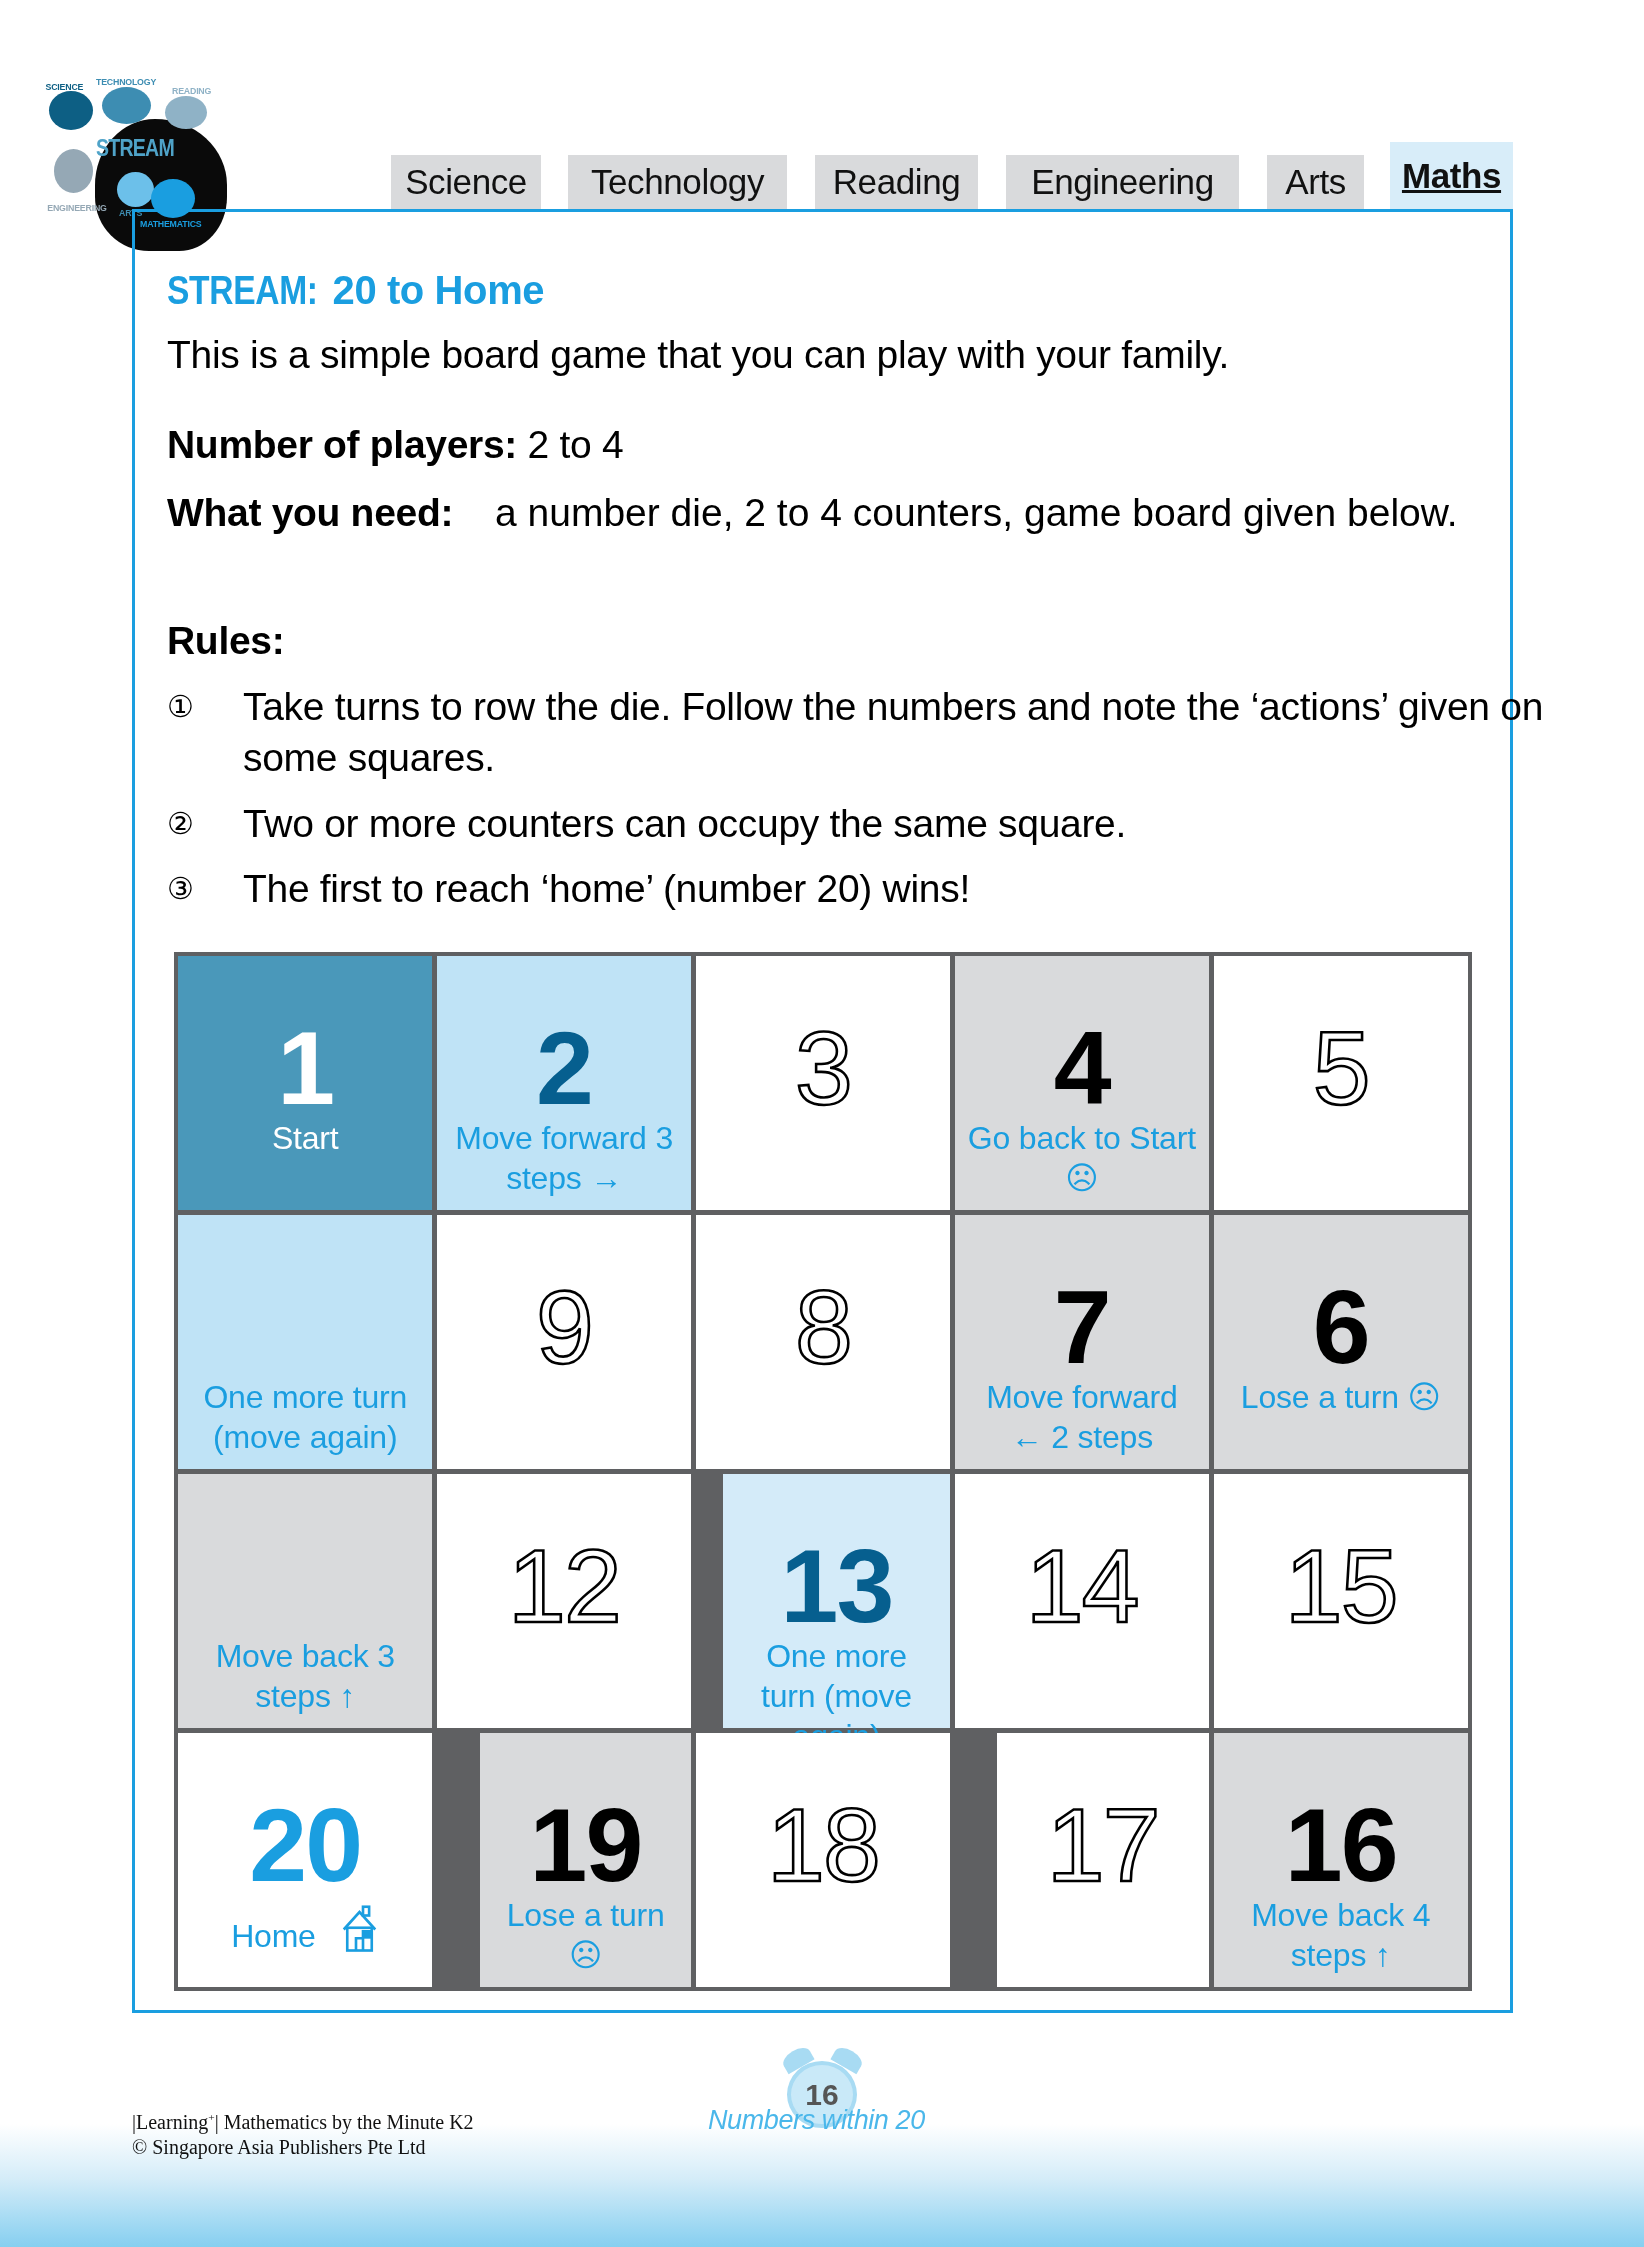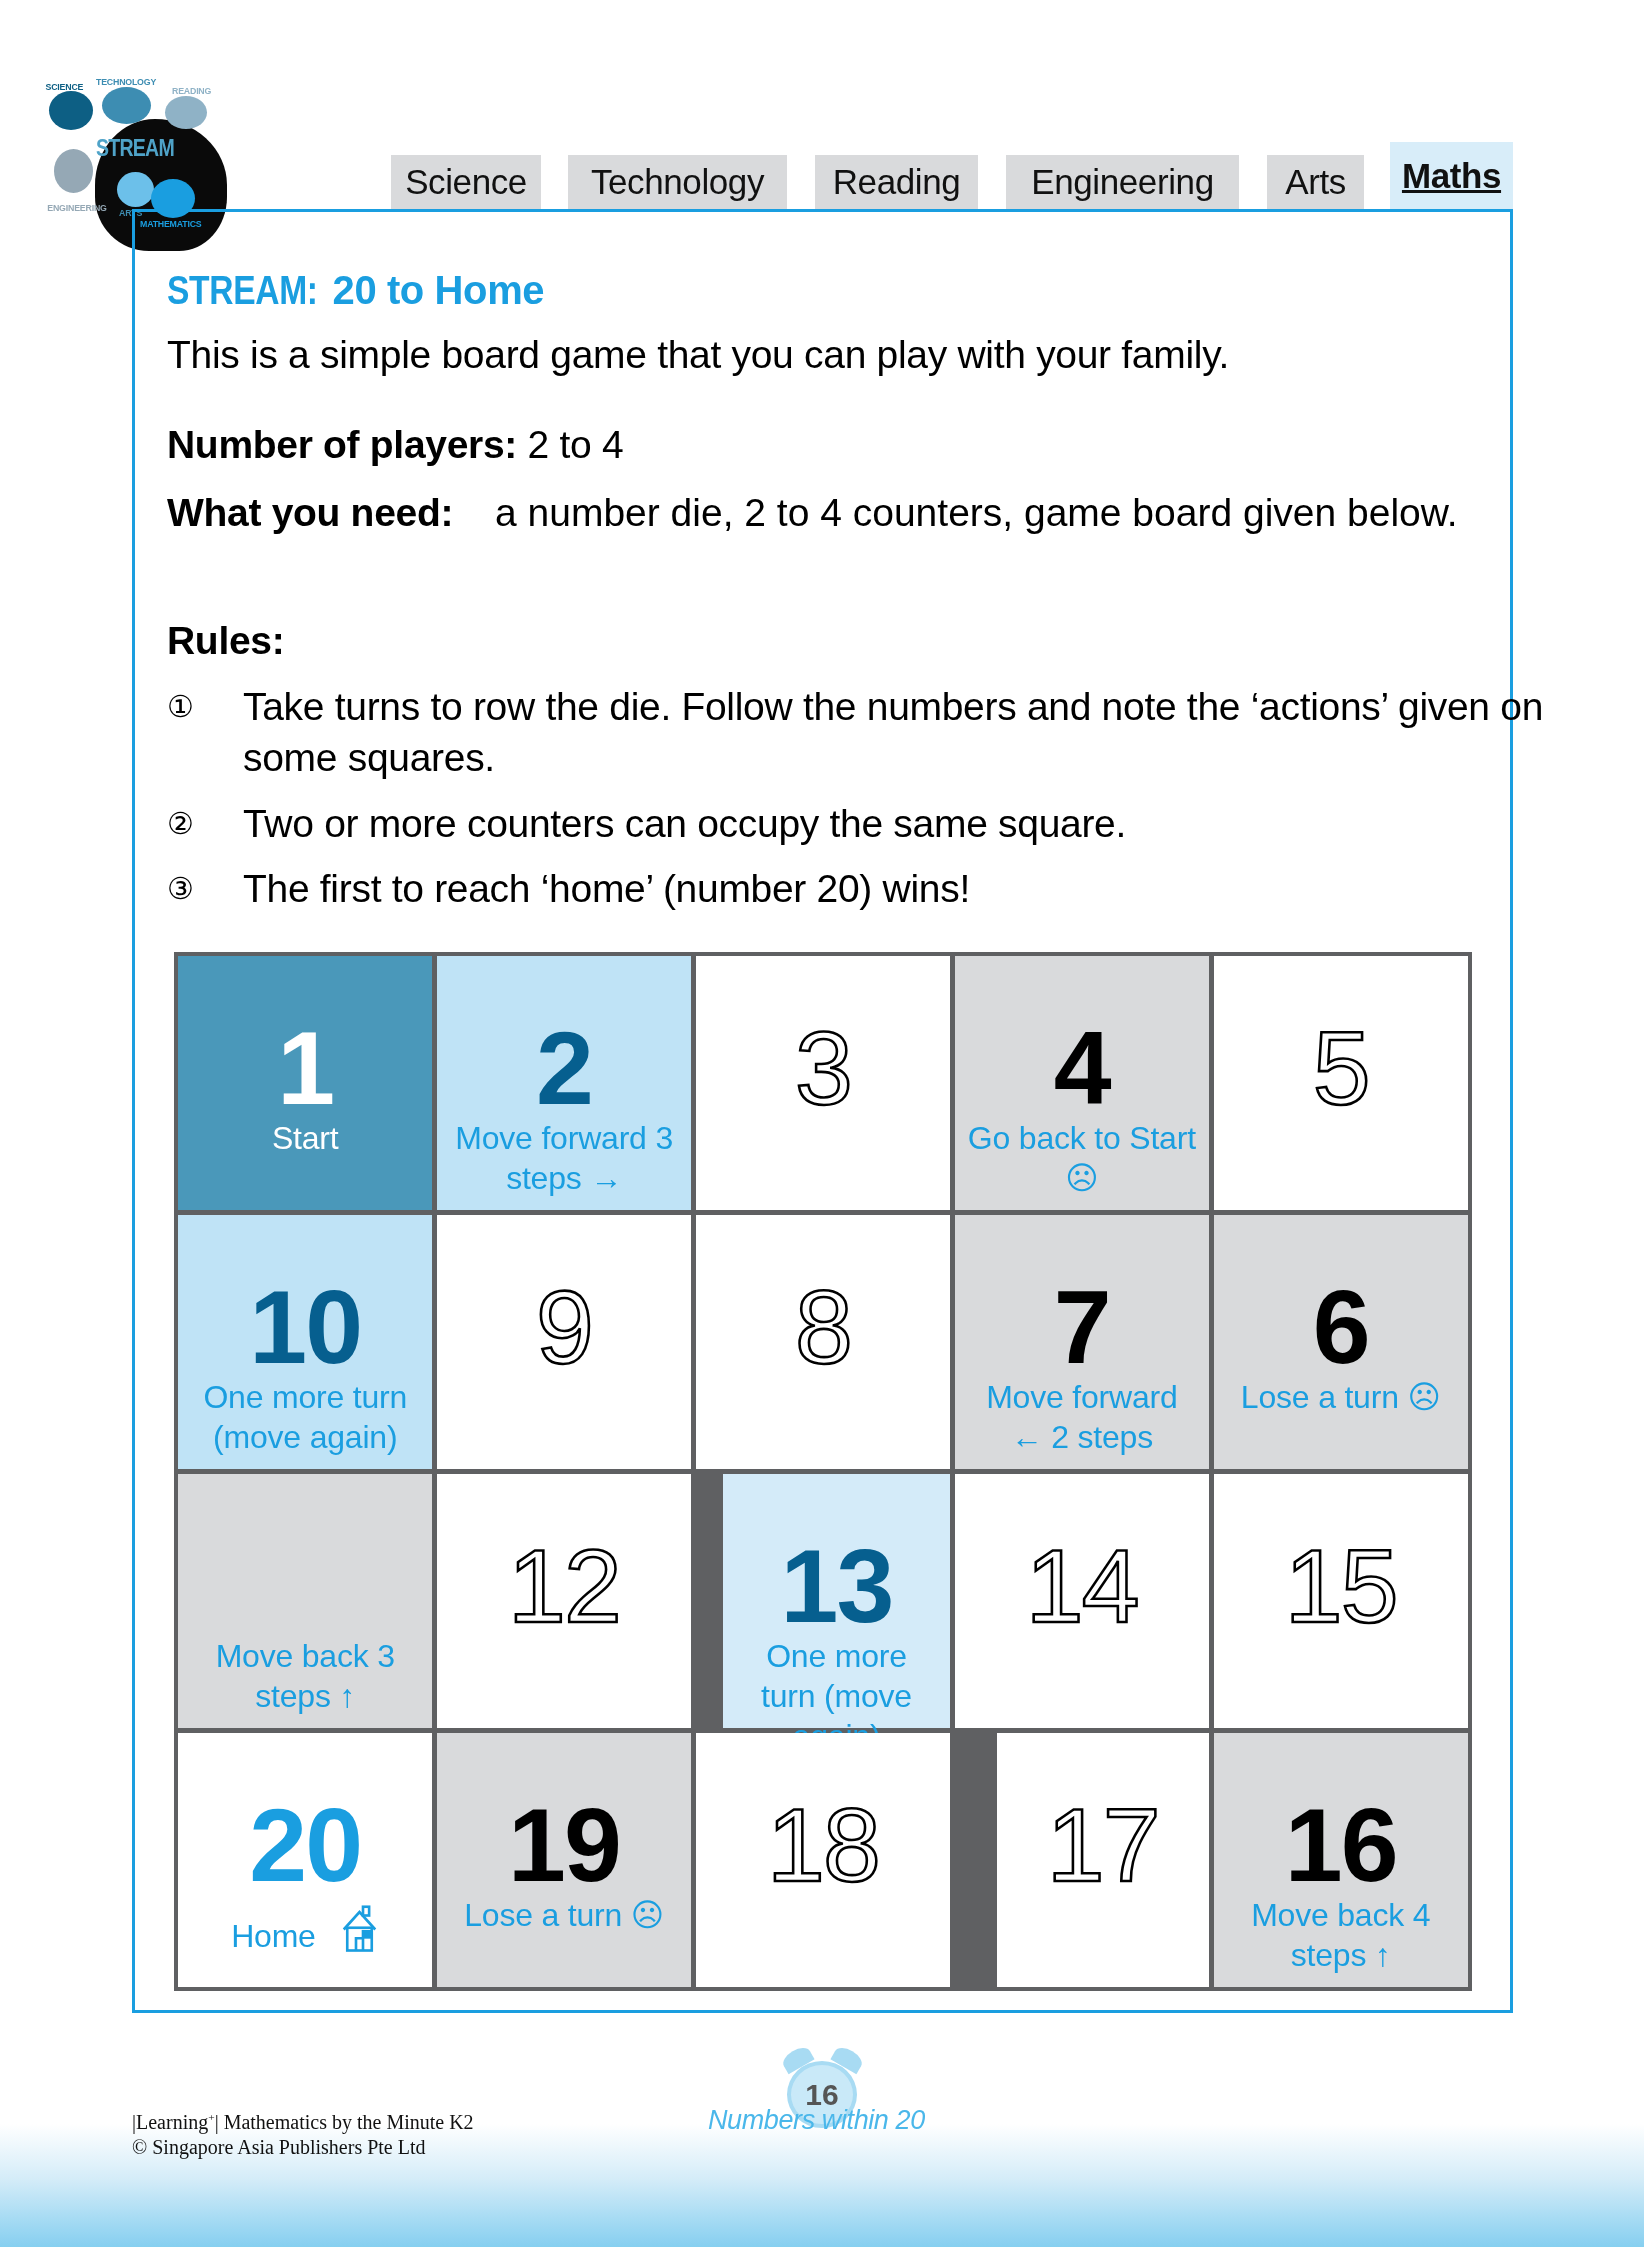--- a/index.html
+++ b/index.html
@@ -127,21 +127,20 @@
       <div class="n outline">3</div>
     </div>
     <div class="cell" style="background: rgb(217, 218, 220);">
       <div class="n" style="color: rgb(0, 0, 0);">4</div>
       <div class="lbl" style="padding: 0px 12.3px;">Go back to Start ☹</div>
     </div>
     <div class="cell" style="background: rgb(255, 255, 255);">
       <div class="n outline">5</div>
     </div>
     <div class="cell" style="background: rgb(191, 227, 246);">
-      <div class="n" style="color: rgb(6, 95, 143);">10</div>
       <div class="lbl" style="padding: 0px 12.3px;">One more turn (move again)</div>
     </div>
     <div class="cell" style="background: rgb(255, 255, 255);">
       <div class="n outline">9</div>
     </div>
     <div class="cell" style="background: rgb(255, 255, 255);">
       <div class="n outline">8</div>
     </div>
     <div class="cell" style="background: rgb(217, 218, 220);">
       <div class="n" style="color: rgb(0, 0, 0);">7</div>
@@ -170,21 +169,21 @@
     <div class="cell" style="background: rgb(255, 255, 255);">
       <div class="n" style="color: rgb(26, 158, 224);">20</div>
       <div class="lbl" style="padding: 0px 12.3px; top: 172px;"><span>Home</span><span style="display: inline-block; margin-left: 24.6px; vertical-align: -7px;"><svg width="39" height="49" viewBox="0 0 44 56" fill="none" stroke="#1a9ee0" stroke-width="3">
             <path d="M4 28 L22 8 L40 28"></path>
             <rect x="8" y="26" width="28" height="26"></rect>
             <rect x="26" y="2" width="7" height="10"></rect>
             <path d="M18 52 V38 H26 V52"></path>
             <rect x="26" y="30" width="8" height="7" fill="#1a9ee0"></rect>
           </svg></span></div>
     </div>
-    <div class="cell" style="background: rgb(217, 218, 220);">
+    <div class="cell" style="background: rgb(217, 218, 220); margin-left: 43px;">
       <div class="n" style="color: rgb(0, 0, 0);">19</div>
       <div class="lbl" style="padding: 0px 12.3px;">Lose a turn ☹</div>
     </div>
     <div class="cell" style="background: rgb(255, 255, 255);">
       <div class="n outline">18</div>
     </div>
     <div class="cell" style="background: rgb(255, 255, 255); margin-left: 42px;">
       <div class="n outline">17</div>
     </div>
     <div class="cell" style="background: rgb(217, 218, 220);">

